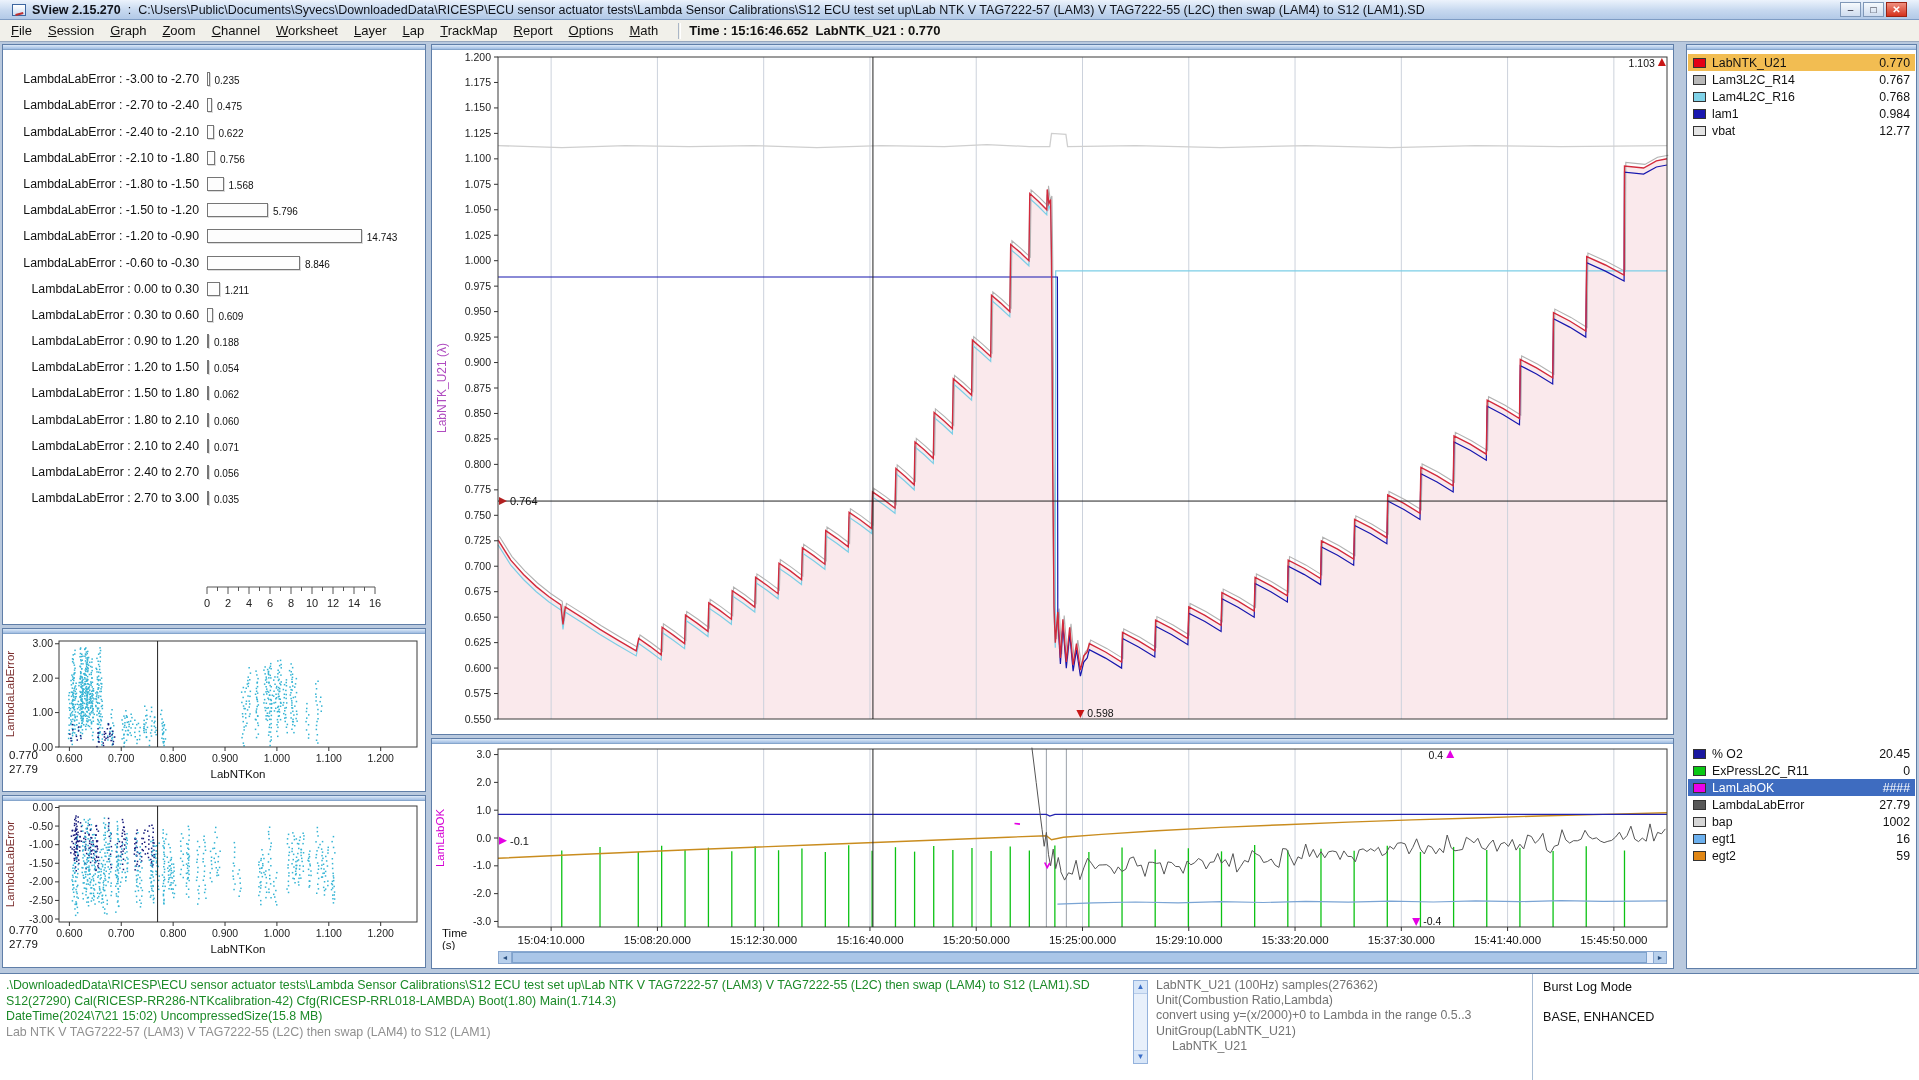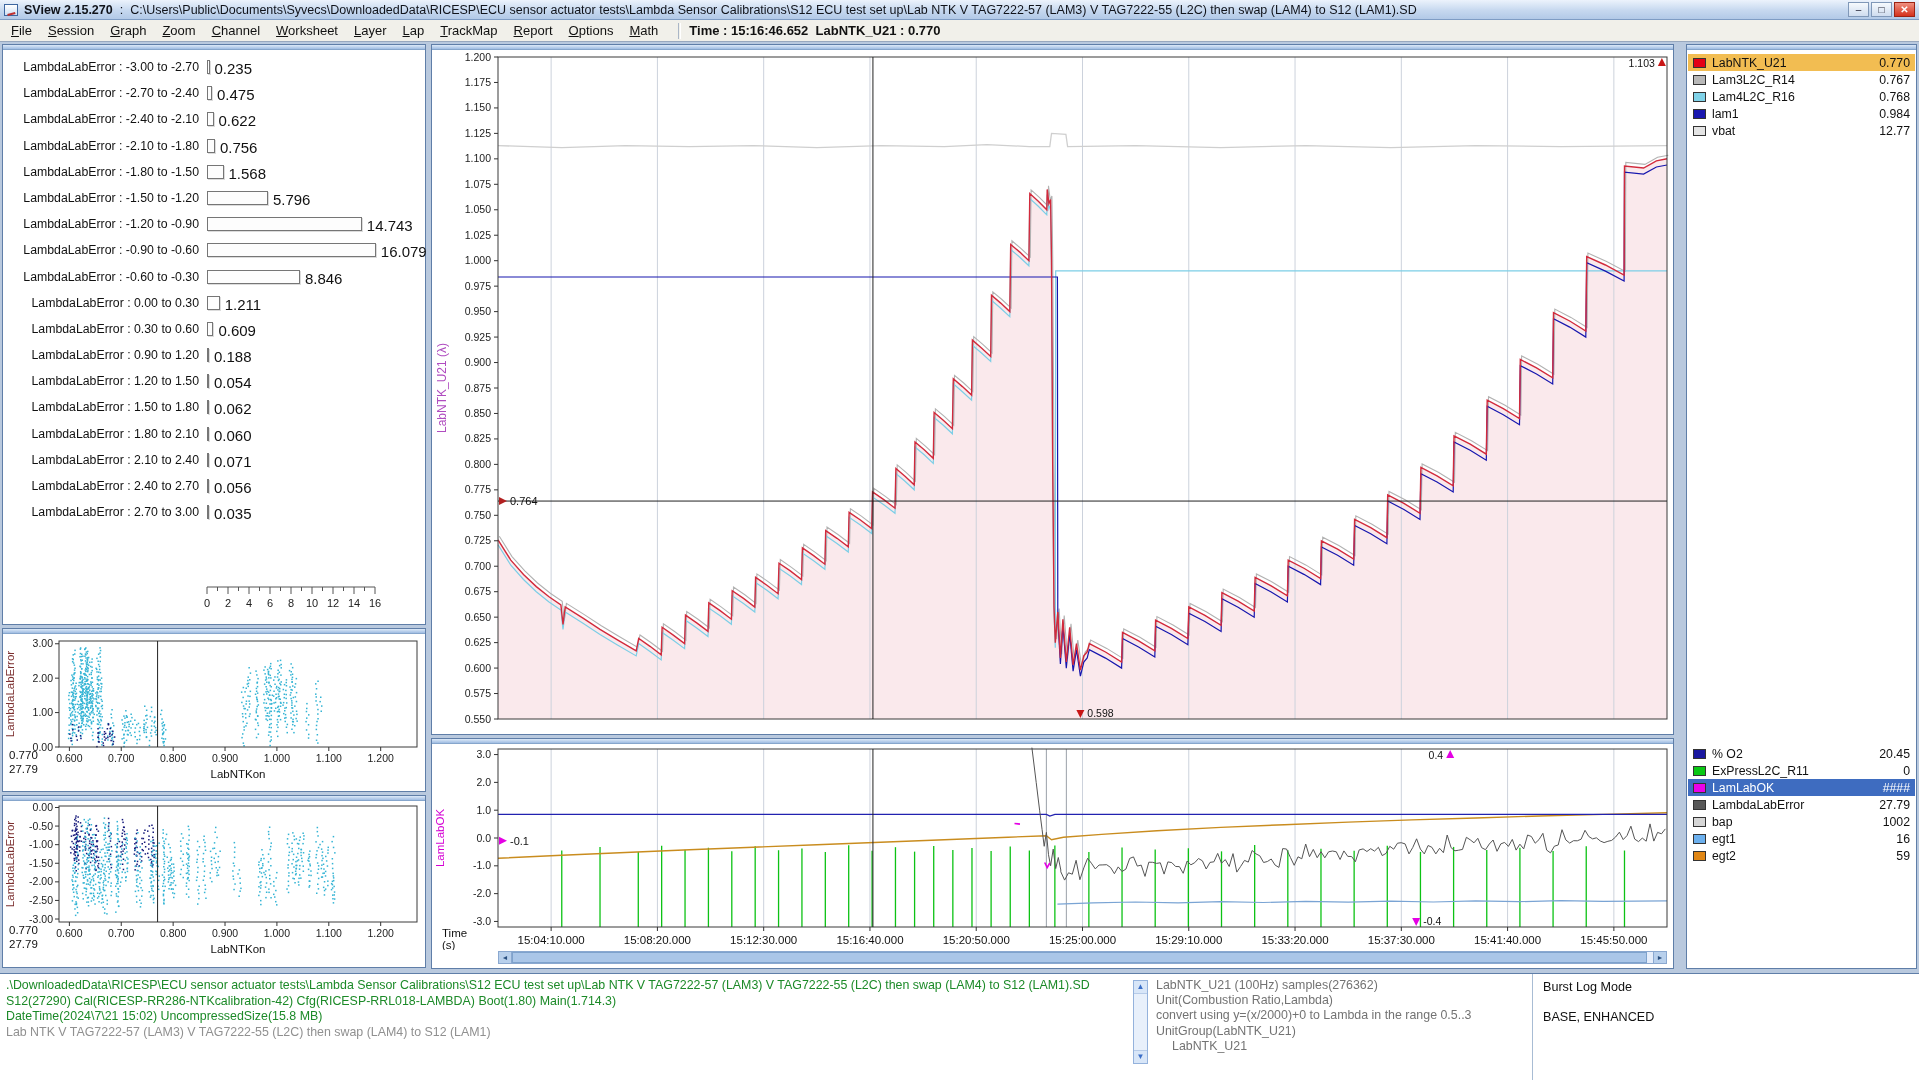--- a/index.html
+++ b/index.html
@@ -2,21 +2,21 @@
 <html><head>
 <meta charset="utf-8">
 <style>
   *{margin:0;padding:0;box-sizing:border-box;}
   html,body{width:1919px;height:1080px;overflow:hidden;}
   body{font-family:"Liberation Sans",sans-serif;background:#b9c9de;position:relative;color:#111;}
 
   
   #titlebar{position:absolute;top:0;left:0;width:1919px;height:20px;
     background:linear-gradient(#ecf3fc,#c6d8ef 55%,#b2c9e7);border-bottom:1px solid #7e9cc4;
-    display:flex;align-items:center;padding:0 4px;font-size:12.5px;color:#10131a;}
+    display:flex;align-items:center;padding:0 12px;font-size:12.5px;color:#10131a;}
   #app-icon{width:14px;height:12px;margin-right:6px;border:1px solid #3c66a0;
     background:linear-gradient(#ffffff,#cfe0f4);display:inline-block;position:relative;flex:none;}
   #app-icon::after{content:"";position:absolute;left:2px;top:5px;width:8px;height:3px;
     border-bottom:2px solid #c03030;transform:rotate(-14deg);}
   .t-app{font-weight:700;white-space:nowrap;}
   .t-sep{margin:0 7px;}
   .t-path{white-space:nowrap;overflow:hidden;text-overflow:ellipsis;flex:1;}
   .winbtns{margin-left:8px;display:flex;gap:2px;flex:none;}
   .wb{width:21px;height:15px;border:1px solid #8098b8;background:linear-gradient(#f6fafd,#cfdcef);
     font-size:10px;line-height:13px;text-align:center;color:#223;}
@@ -36,24 +36,24 @@
   .phead{height:5px;background:linear-gradient(#dce9f8,#9fbce2);border-bottom:1px solid #86a6cc;}
   #hist-panel{left:2px;top:44px;width:424px;height:581px;}
   #scatter1-panel{left:2px;top:628px;width:424px;height:164px;overflow:hidden;}
   #scatter2-panel{left:2px;top:795px;width:424px;height:173px;overflow:hidden;}
   #main-panel{left:431px;top:44px;width:1243px;height:691px;overflow:hidden;}
   #bottom-panel{left:431px;top:738px;width:1243px;height:231px;overflow:hidden;}
   #right-panel{left:1686px;top:44px;width:231px;height:925px;overflow:hidden;}
 
   
   #hist-rows{padding-top:10px;}
-  .hist-row{display:flex;align-items:flex-start;height:26.2px;}
+  .hist-row{display:flex;align-items:flex-end;height:26.2px;}
   .hist-label{width:196px;text-align:right;font-size:12.3px;color:#111;flex:none;white-space:nowrap;}
   .hist-bar{height:14px;margin-left:8px;border:1px solid #767676;background:#fdfdfd;flex:none;box-shadow:1px 1px 0 #dcdcdc;}
-  .hist-value{margin-left:5px;font-size:15px;white-space:nowrap;}
+  .hist-value{margin-left:5px;font-size:10px;white-space:nowrap;}
   #hist-axis{position:absolute;top:538px;left:0;}
 
   
   #main-chart-mount{position:absolute;top:6px;left:0;}
   #bottom-chart-mount{position:absolute;top:6px;left:0;}
   #scatter1-mount,#scatter2-mount{position:absolute;top:6px;left:0;}
 
   
   #hscroll{position:absolute;left:66px;top:212px;width:1169px;height:13px;display:flex;
     border:1px solid #8aa8d0;background:#cfe0f4;}
@@ -157,25 +157,20 @@
           </div>
           <div class="hist-row">
             <div class="hist-label">LambdaLabError : -1.50 to -1.20</div>
             <div class="hist-bar" style="width: 60.9px;"></div>
             <div class="hist-value">5.796</div>
           </div>
           <div class="hist-row">
             <div class="hist-label">LambdaLabError : -1.20 to -0.90</div>
             <div class="hist-bar" style="width: 154.8px;"></div>
             <div class="hist-value">14.743</div>
-          </div>
-          <div class="hist-row">
-            <div class="hist-label">LambdaLabError : -0.90 to -0.60</div>
-            <div class="hist-bar" style="width: 168.8px;"></div>
-            <div class="hist-value">16.079</div>
           </div>
           <div class="hist-row">
             <div class="hist-label">LambdaLabError : -0.60 to -0.30</div>
             <div class="hist-bar" style="width: 92.9px;"></div>
             <div class="hist-value">8.846</div>
           </div>
           <div class="hist-row">
             <div class="hist-label">LambdaLabError : 0.00 to 0.30</div>
             <div class="hist-bar" style="width: 12.7px;"></div>
             <div class="hist-value">1.211</div>

